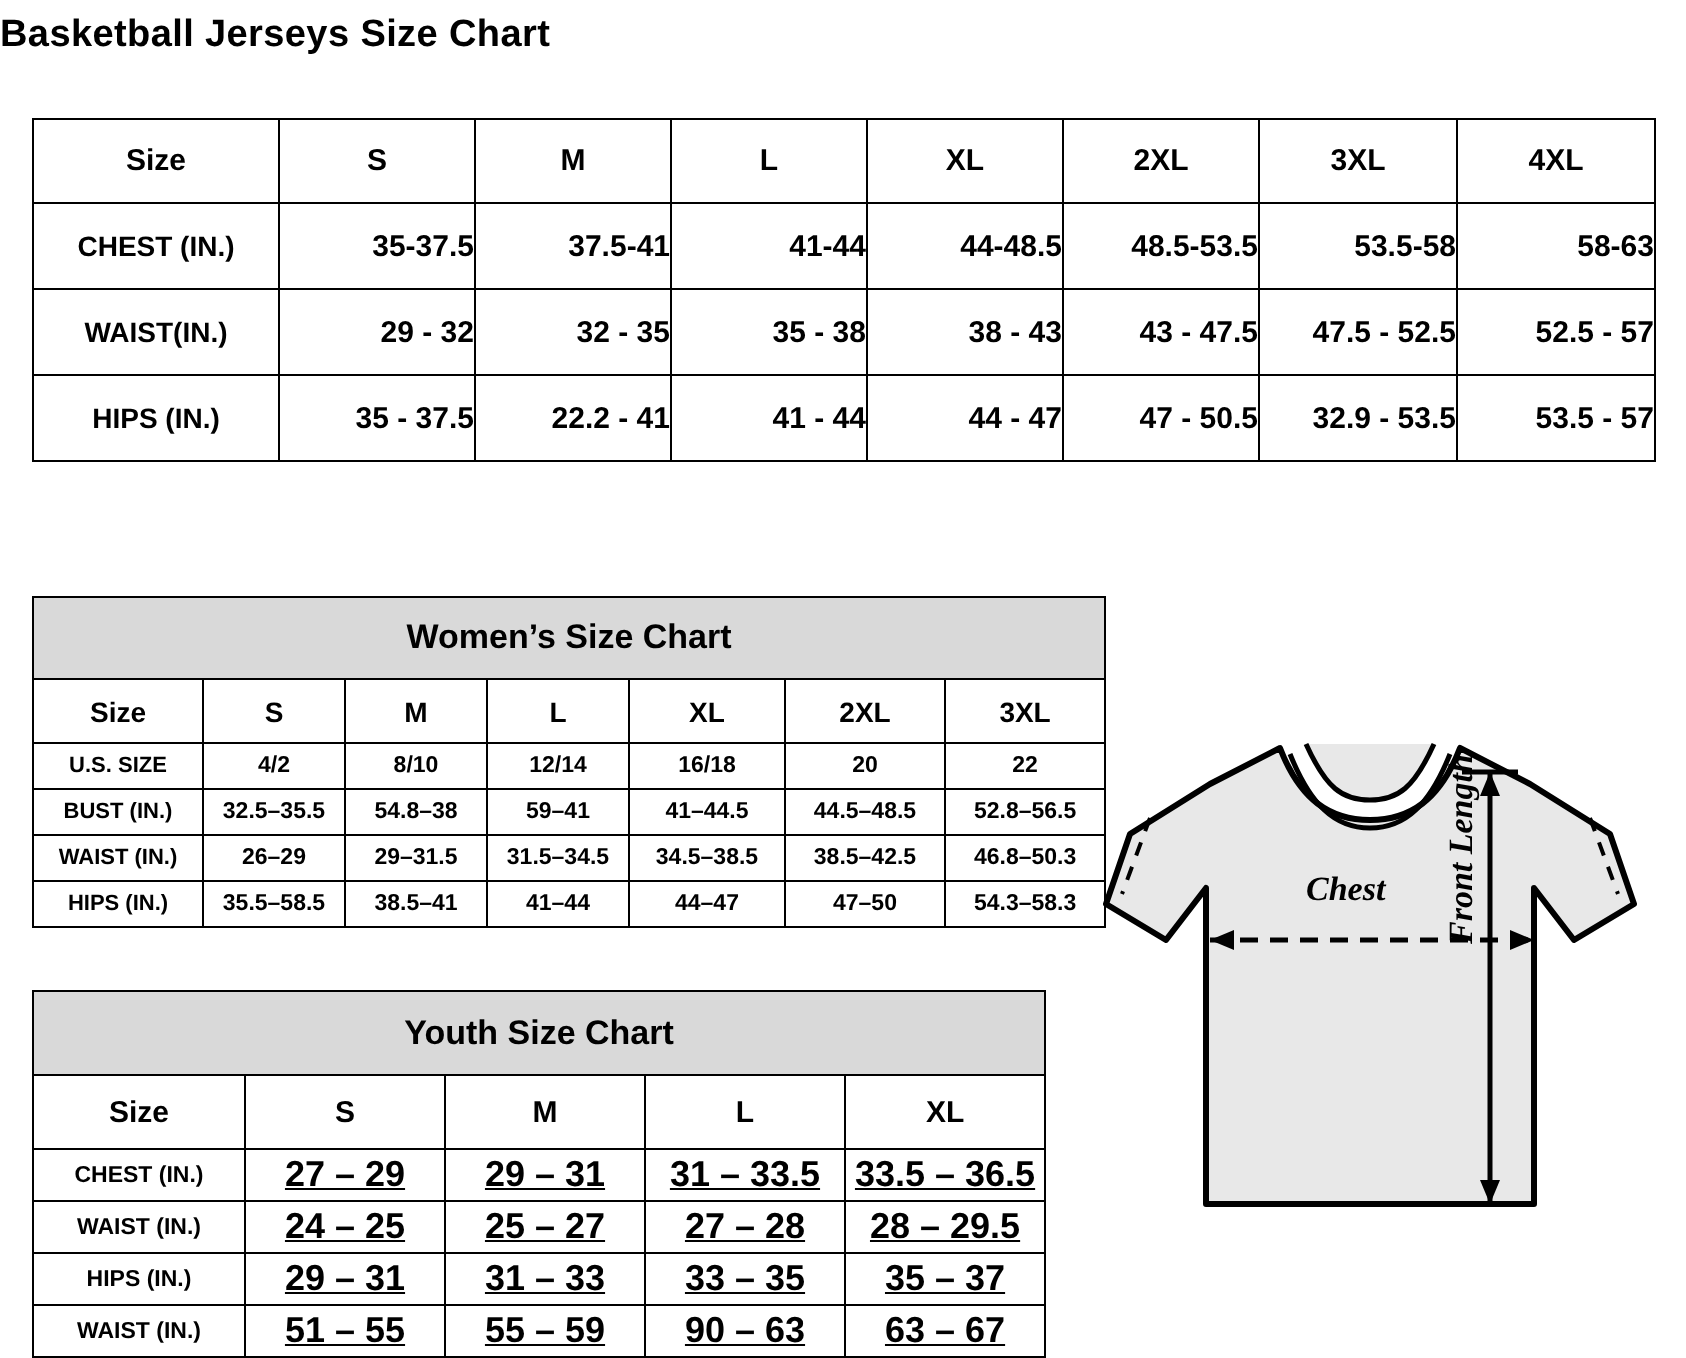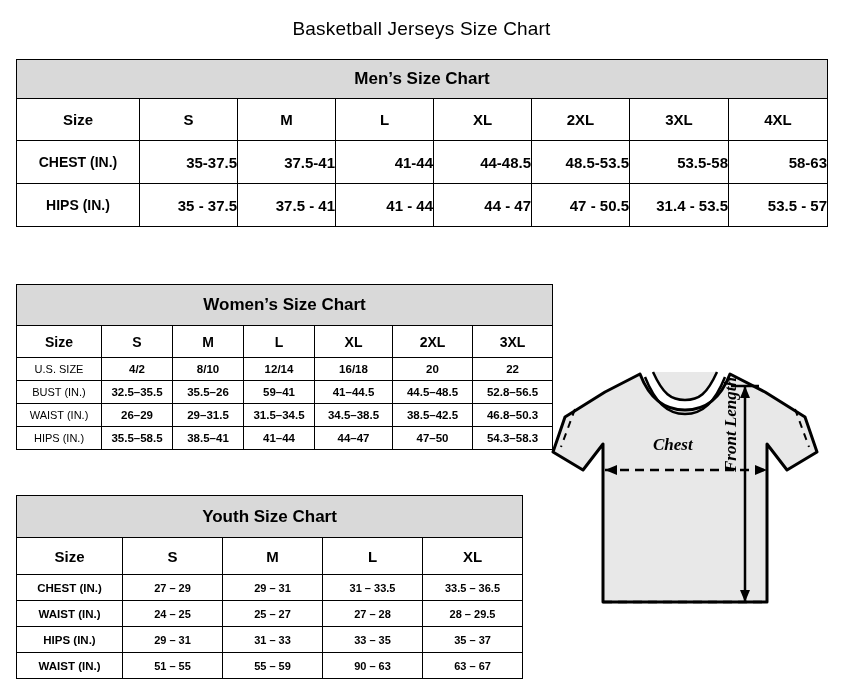--- a/index.html
+++ b/index.html
@@ -9,24 +9,23 @@
   }
   body {
     width: 843px;
     height: 679px;
     font-family: "Liberation Sans", sans-serif;
     color: #000000;
     position: relative;
     overflow: hidden;
   }
   .page-title {
-    text-align: center;
     font-size: 19px;
-    font-weight: normal;
-    margin: 18px 0 0 0;
+    font-weight: bold;
+    margin: 7px 0 0 0;
     padding: 0;
     letter-spacing: 0.2px;
   }
 
   table {
     border-collapse: collapse;
     table-layout: fixed;
   }
   table, th, td {
     border: 1px solid #000000;
@@ -65,38 +64,38 @@
     font-weight: bold;
     font-size: 15px;
     height: 42px;
     text-align: right;
   }
 
   
   .women-table {
     position: absolute;
     left: 16px;
-    top: 284px;
+    top: 298px;
     width: 536px;
     border-radius: 28px;
   }
   .women-table .caption-cell {
     background: #d9d9d9;
     font-size: 17px;
     font-weight: bold;
     height: 40px;
   }
   .women-table .hdr-cell {
     background: #ffffff;
     font-weight: bold;
     font-size: 14px;
     height: 31px;
   }
   .women-table .row-label {
-    font-weight: normal;
+    font-weight: bold;
     font-size: 11px;
     height: 22px;
   }
   .women-table .val-cell {
     font-weight: bold;
     font-size: 11.5px;
     height: 22px;
   }
 
   
@@ -118,22 +117,23 @@
     font-size: 15px;
     height: 36px;
   }
   .youth-table .row-label {
     font-weight: bold;
     font-size: 11.5px;
     height: 25px;
   }
   .youth-table .val-cell {
     font-weight: bold;
-    font-size: 11px;
+    font-size: 18px;
     height: 25px;
+    text-decoration: underline;
   }
 
   
   .shirt-wrap {
     position: absolute;
     left: 545px;
     top: 352px;
     width: 290px;
     height: 320px;
   }
@@ -172,23 +172,20 @@
     <col style="width:123px">
     <col style="width:98px">
     <col style="width:98px">
     <col style="width:98px">
     <col style="width:98px">
     <col style="width:98px">
     <col style="width:99px">
     <col style="width:99px">
   </colgroup>
   <tbody>
-    <tr>
-      <td class="caption-cell" colspan="8">Men’s Size Chart</td>
-    </tr>
     <tr>
       <td class="hdr-cell">Size</td>
       <td class="hdr-cell">S</td>
       <td class="hdr-cell">M</td>
       <td class="hdr-cell">L</td>
       <td class="hdr-cell">XL</td>
       <td class="hdr-cell">2XL</td>
       <td class="hdr-cell">3XL</td>
       <td class="hdr-cell">4XL</td>
     </tr>
@@ -196,27 +193,37 @@
       <td class="row-label">CHEST (IN.)</td>
       <td class="val-cell">35-37.5</td>
       <td class="val-cell">37.5-41</td>
       <td class="val-cell">41-44</td>
       <td class="val-cell">44-48.5</td>
       <td class="val-cell">48.5-53.5</td>
       <td class="val-cell">53.5-58</td>
       <td class="val-cell">58-63</td>
     </tr>
     <tr>
+      <td class="row-label">WAIST(IN.)</td>
+      <td class="val-cell">29 - 32</td>
+      <td class="val-cell">32 - 35</td>
+      <td class="val-cell">35 - 38</td>
+      <td class="val-cell">38 - 43</td>
+      <td class="val-cell">43 - 47.5</td>
+      <td class="val-cell">47.5 - 52.5</td>
+      <td class="val-cell">52.5 - 57</td>
+    </tr>
+    <tr>
       <td class="row-label">HIPS (IN.)</td>
       <td class="val-cell">35 - 37.5</td>
-      <td class="val-cell">37.5 - 41</td>
+      <td class="val-cell">22.2 - 41</td>
       <td class="val-cell">41 - 44</td>
       <td class="val-cell">44 - 47</td>
       <td class="val-cell">47 - 50.5</td>
-      <td class="val-cell">31.4 - 53.5</td>
+      <td class="val-cell">32.9 - 53.5</td>
       <td class="val-cell">53.5 - 57</td>
     </tr>
   </tbody>
 </table>
 
 <table class="women-table">
   <colgroup>
     <col style="width:85px">
     <col style="width:71px">
     <col style="width:71px">
@@ -243,21 +250,21 @@
       <td class="val-cell">4/2</td>
       <td class="val-cell">8/10</td>
       <td class="val-cell">12/14</td>
       <td class="val-cell">16/18</td>
       <td class="val-cell">20</td>
       <td class="val-cell">22</td>
     </tr>
     <tr>
       <td class="row-label">BUST  (IN.)</td>
       <td class="val-cell">32.5–35.5</td>
-      <td class="val-cell">35.5–26</td>
+      <td class="val-cell">54.8–38</td>
       <td class="val-cell">59–41</td>
       <td class="val-cell">41–44.5</td>
       <td class="val-cell">44.5–48.5</td>
       <td class="val-cell">52.8–56.5</td>
     </tr>
     <tr>
       <td class="row-label">WAIST  (IN.)</td>
       <td class="val-cell">26–29</td>
       <td class="val-cell">29–31.5</td>
       <td class="val-cell">31.5–34.5</td>

